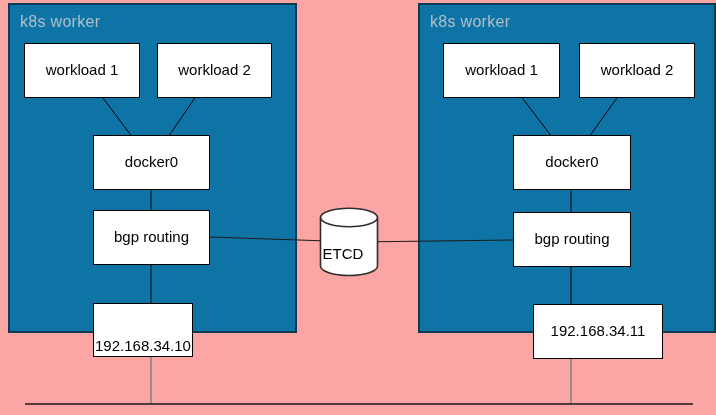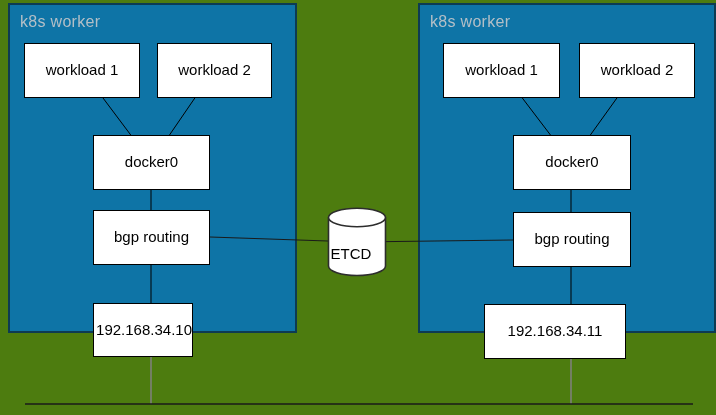--- a/index.html
+++ b/index.html
@@ -5,21 +5,21 @@
   html, body {
     margin: 0;
     padding: 0;
     background: #ffffff;
     font-family: "Liberation Sans", sans-serif;
   }
   .canvas {
     position: relative;
     width: 716px;
     height: 415px;
-    background: #4d7c0f;
+    background: #fca5a5;
     overflow: hidden;
   }
   .worker {
     position: absolute;
     box-sizing: border-box;
     background: #0e74a6;
     border: 2px solid #0d3b52;
     z-index: 0;
   }
   .worker-label {
@@ -36,31 +36,32 @@
     top: 0;
     left: 0;
     z-index: 1;
   }
   .node {
     position: absolute;
     box-sizing: border-box;
     background: #ffffff;
     border: 1.5px solid #000000;
     display: flex;
+    flex-direction: column;
     align-items: center;
     justify-content: center;
     text-align: center;
     font-size: 15px;
     color: #000000;
     line-height: 1.35;
     z-index: 2;
   }
   .cylinder {
     position: absolute;
-    left: 327px;
+    left: 319px;
     top: 207px;
     width: 48px;
     height: 70px;
     z-index: 2;
   }
   .cylinder-label {
     position: absolute;
     left: 0;
     right: 0;
     top: 22px;
@@ -124,21 +125,21 @@
   </div>
   <div class="node" style="left:579px; top:43px; width:116px; height:55px;">
     <span>workload 2</span>
   </div>
   <div class="node" style="left:513px; top:135px; width:118px; height:55px;">
     <span>docker0</span>
   </div>
   <div class="node" style="left:513px; top:212px; width:118px; height:55px;">
     <span>bgp routing</span>
   </div>
-  <div class="node" style="left:484px; top:304px; width:142px; height:55px;">
+  <div class="node" style="left:533px; top:304px; width:130px; height:55px;">
     <span>192.168.34.11</span>
   </div>
 
   <div class="cylinder">
     <svg width="60" height="70" viewBox="0 0 60 70">
       <path d="M 1.5 10.5 L 1.5 59 A 28.5 9.5 0 0 0 58.5 59 L 58.5 10.5" fill="#ffffff" stroke="#2d2d2d" stroke-width="1.6"></path>
       <ellipse cx="30" cy="10.5" rx="28.5" ry="9.3" fill="#ffffff" stroke="#2d2d2d" stroke-width="1.6"></ellipse>
     </svg>
     <div class="cylinder-label">ETCD</div>
   </div>

